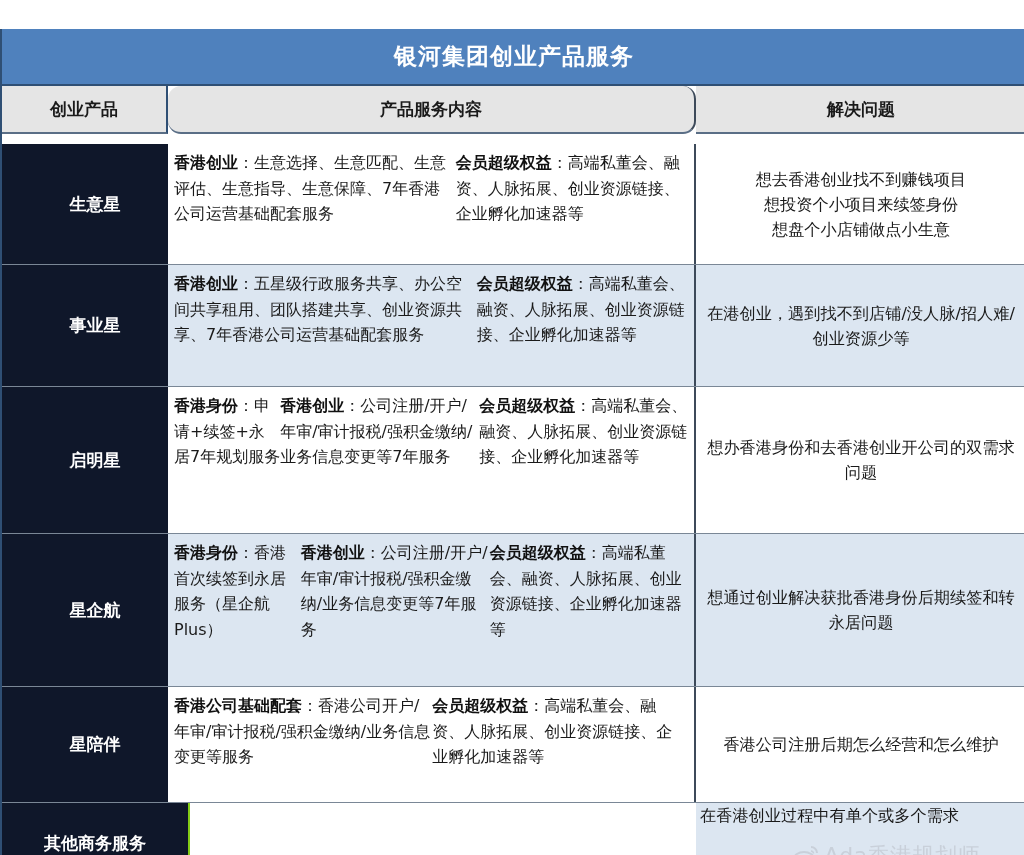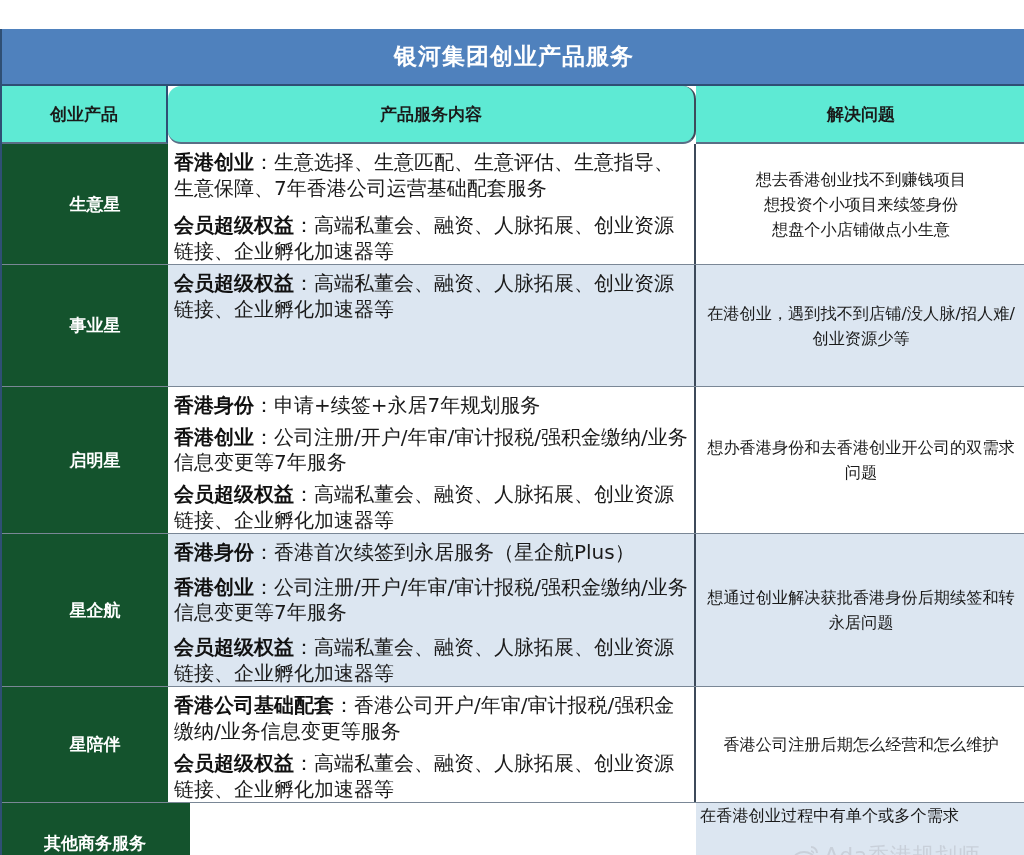--- a/index.html
+++ b/index.html
@@ -17,33 +17,33 @@
   }
   .title {
     position: absolute; left: 0; top: 0; width: 1024px; height: 57px;
     background: #4f81bd;
     color: #ffffff; font-weight: bold; font-size: 23px;
     display: flex; align-items: center; justify-content: center;
     border-bottom: 2px solid #2f4f74; box-sizing: border-box;
     letter-spacing: 1px;
   }
   .hdr {
-    position: absolute; top: 57px; height: 58px;
-    background: #5eead4;
+    position: absolute; top: 57px; height: 48px;
+    background: #e5e5e5;
     color: #1a1a1a; font-weight: bold; font-size: 17px;
     display: flex; align-items: center; justify-content: center;
     box-sizing: border-box;
     border-bottom: 2px solid #5a6e86;
   }
   .row { position: absolute; left: 0; width: 1024px; box-sizing: border-box; border-bottom: 1.5px solid #7a8796; }
   .cell { position: absolute; top: 0; bottom: 0; box-sizing: border-box; }
-  .c1 { left: 0; width: 188px; background: #14532d; color: #ffffff; font-weight: bold; font-size: 17px;
-        display: flex; align-items: center; justify-content: center; border-right: 2px solid #14532d; }
-  .c2 { left: 166px; width: 528px; padding: 6px 6px 0 6px; font-size: 20px; line-height: 25.5px; color: #1a1a1a;
-        border-right: 2px solid #3d4a5a; display: flex; flex-direction: column; justify-content: space-between; }
+  .c1 { left: 0; width: 188px; background: #0f172a; color: #ffffff; font-weight: bold; font-size: 17px;
+        display: flex; align-items: center; justify-content: center; border-right: 2px solid #84cc16; }
+  .c2 { left: 166px; width: 528px; padding: 6px 6px 0 6px; font-size: 16px; line-height: 25.5px; color: #1a1a1a;
+        border-right: 2px solid #3d4a5a; display: flex; flex-direction: row; justify-content: center; }
   .c3 { left: 694px; width: 330px; font-size: 16.2px; line-height: 25px; color: #1a1a1a; text-align: center;
         display: flex; flex-direction: column; align-items: center; justify-content: center; padding: 0 4px; }
   .white { background: #ffffff; }
   .tint { background: #dce6f1; }
   .line b { font-weight: bold; color: #111; }
   .last .c3 { justify-content: flex-start; padding-top: 0; }
   .watermark {
     position: absolute; left: 790px; top: 812px; color: #c9d0da; font-size: 22px;
     display: flex; align-items: center; gap: 4px; letter-spacing: 0.5px;
   }
@@ -68,20 +68,21 @@
     <div class="cell c3 white">
       <div>想去香港创业找不到赚钱项目</div>
       <div>想投资个小项目来续签身份</div>
       <div>想盘个小店铺做点小生意</div>
     </div>
   </div>
 
   <div class="row" style="top:236px;height:122px;">
     <div class="cell c1">事业星</div>
     <div class="cell c2 tint">
+      <div class="line"><b>香港创业</b><span>：五星级行政服务共享、办公空间共享租用、团队搭建共享、创业资源共享、7年香港公司运营基础配套服务</span></div>
       <div class="line"><b>会员超级权益</b><span>：高端私董会、融资、人脉拓展、创业资源链接、企业孵化加速器等</span></div>
     </div>
     <div class="cell c3 tint">
       <div>在港创业，遇到找不到店铺/没人脉/招人难/创业资源少等</div>
     </div>
   </div>
 
   <div class="row" style="top:358px;height:147px;">
     <div class="cell c1">启明星</div>
     <div class="cell c2 white">

